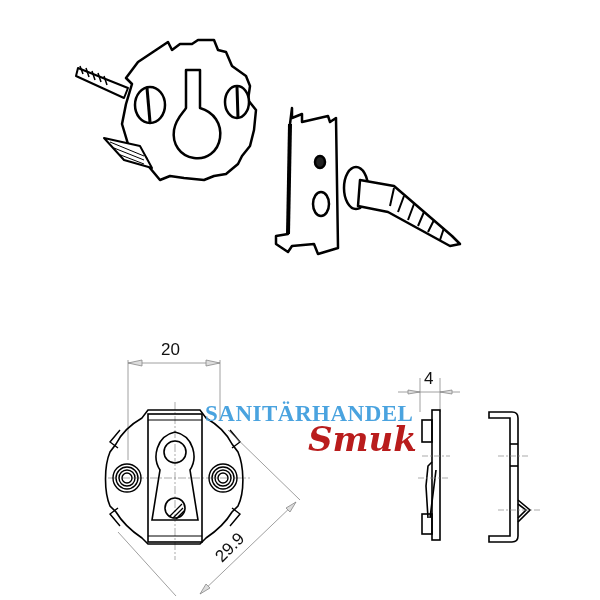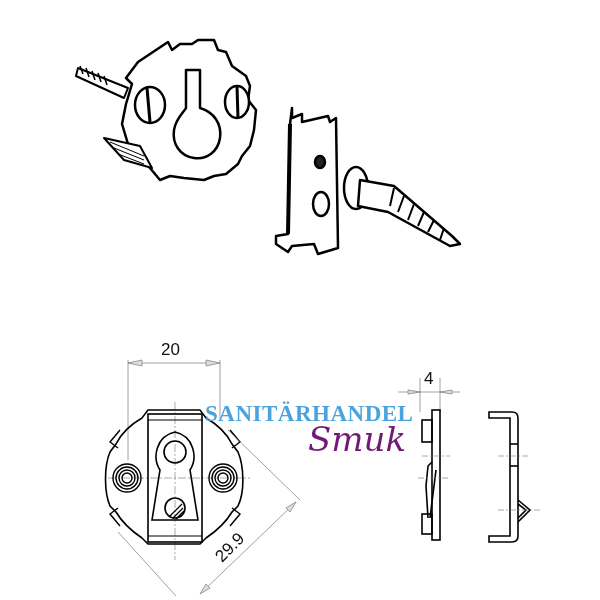--- a/index.html
+++ b/index.html
@@ -1,20 +1,20 @@
 <!DOCTYPE html>
 <html><head>
 <meta charset="utf-8">
 <style>
   html, body { margin:0; padding:0; background:#ffffff; }
   body { width:600px; height:600px; position:relative; overflow:hidden; font-family:"Liberation Sans", sans-serif; }
   svg { position:absolute; left:0; top:0; }
   .dimtext { font-family:"Liberation Sans", sans-serif; font-size:17px; fill:#111; }
   .wm-top { position:absolute; left:205px; top:402px; font-family:Liberation Serif, serif; font-weight:bold; font-size:23px; letter-spacing:0.5px; color:#4aa3df; line-height:1; }
-  .wm-bottom { position:absolute; left:308px; top:422px; font-family:"DejaVu Serif", serif; font-style:italic; font-size:34px; color:#701a75; line-height:1; }
+  .wm-bottom { position:absolute; left:308px; top:422px; font-family:"DejaVu Serif", serif; font-style:italic; font-size:34px; color:#b91c1c; line-height:1;font-weight:bold; }
 </style>
 </head>
 <body>
 
 <svg width="600" height="600" viewBox="0 0 600 600">
 
   <g stroke="#000" stroke-width="2.5" fill="#fff" stroke-linejoin="round">
 
     <g>
       <path d="M78,68 L128,88 L124,98 L76,76 Z" fill="#fff" stroke-width="2"></path>

